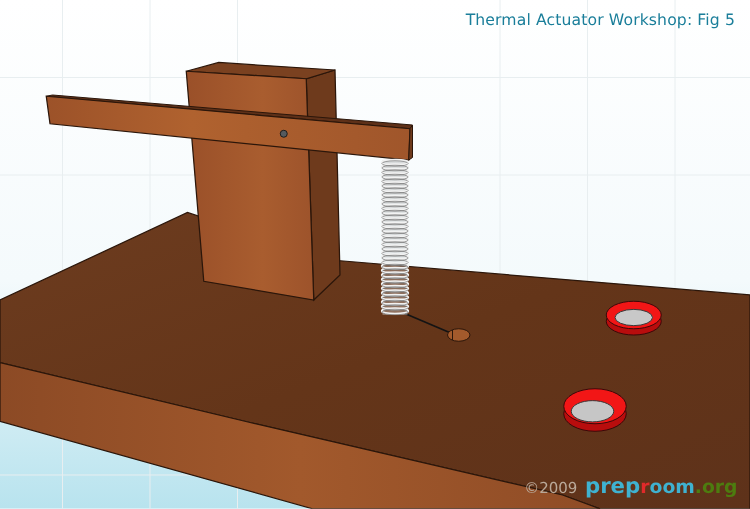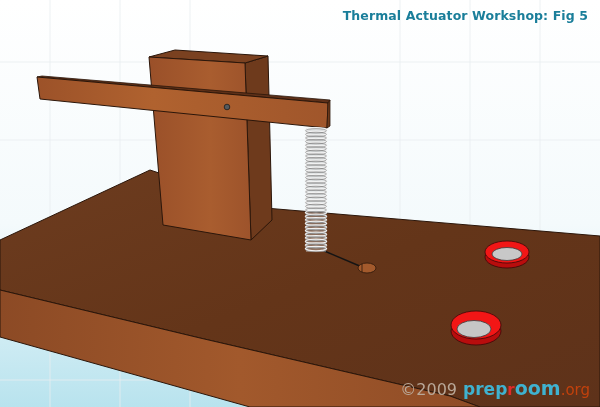--- a/index.html
+++ b/index.html
@@ -1,32 +1,32 @@
 <!DOCTYPE html>
 <html><head>
 <meta charset="utf-8">
 <style>
   html, body { margin: 0; padding: 0; }
   body { width: 600px; height: 407px; overflow: hidden; background: #ffffff; }
   #stage { position: relative; width: 600px; height: 407px; overflow: hidden; }
   #scene { position: absolute; left: 0; top: 0; width: 600px; height: 407px; }
   .title {
     position: absolute; right: 12px; top: 8px;
-    font-family: "DejaVu Sans", sans-serif; font-weight: bold;
+    font-family: "DejaVu Sans", sans-serif; font-weight: normal;
     font-size: 12.5px; color: #1a7e9a; letter-spacing: 0.1px; margin-left: 28px;
   }
   .credit {
     position: absolute; right: 10px; bottom: 8px;
     font-family: "DejaVu Sans", sans-serif; white-space: nowrap;
   }
-  .credit .copy { font-size: 16px; color: #b9a898; margin-right: 6px; }
+  .credit .copy { font-size: 12px; color: #b9a898; margin-right: 6px; }
   .credit .brand1 { font-size: 17px; font-weight: bold; color: #3fb2d0; }
   .credit .brand2 { font-size: 15px; font-weight: bold; color: #e02a2a; }
-  .credit .brand3 { font-size: 19px; font-weight: bold; color: #3fb2d0; }
-  .credit .brand4 { font-size: 15px; font-weight: normal; color: #c2410c; }
+  .credit .brand3 { font-size: 15px; font-weight: bold; color: #3fb2d0; }
+  .credit .brand4 { font-size: 15px; font-weight: bold; color: #4d7c0f; }
 </style>
 </head>
 <body>
 
 <div id="stage">
   <svg id="scene" viewBox="0 0 600 407" xmlns="http://www.w3.org/2000/svg">
     <defs>
       <linearGradient id="bg" x1="0" y1="0" x2="0" y2="1">
         <stop offset="0" stop-color="#ffffff"></stop>
         <stop offset="0.55" stop-color="#f4fafc"></stop>

